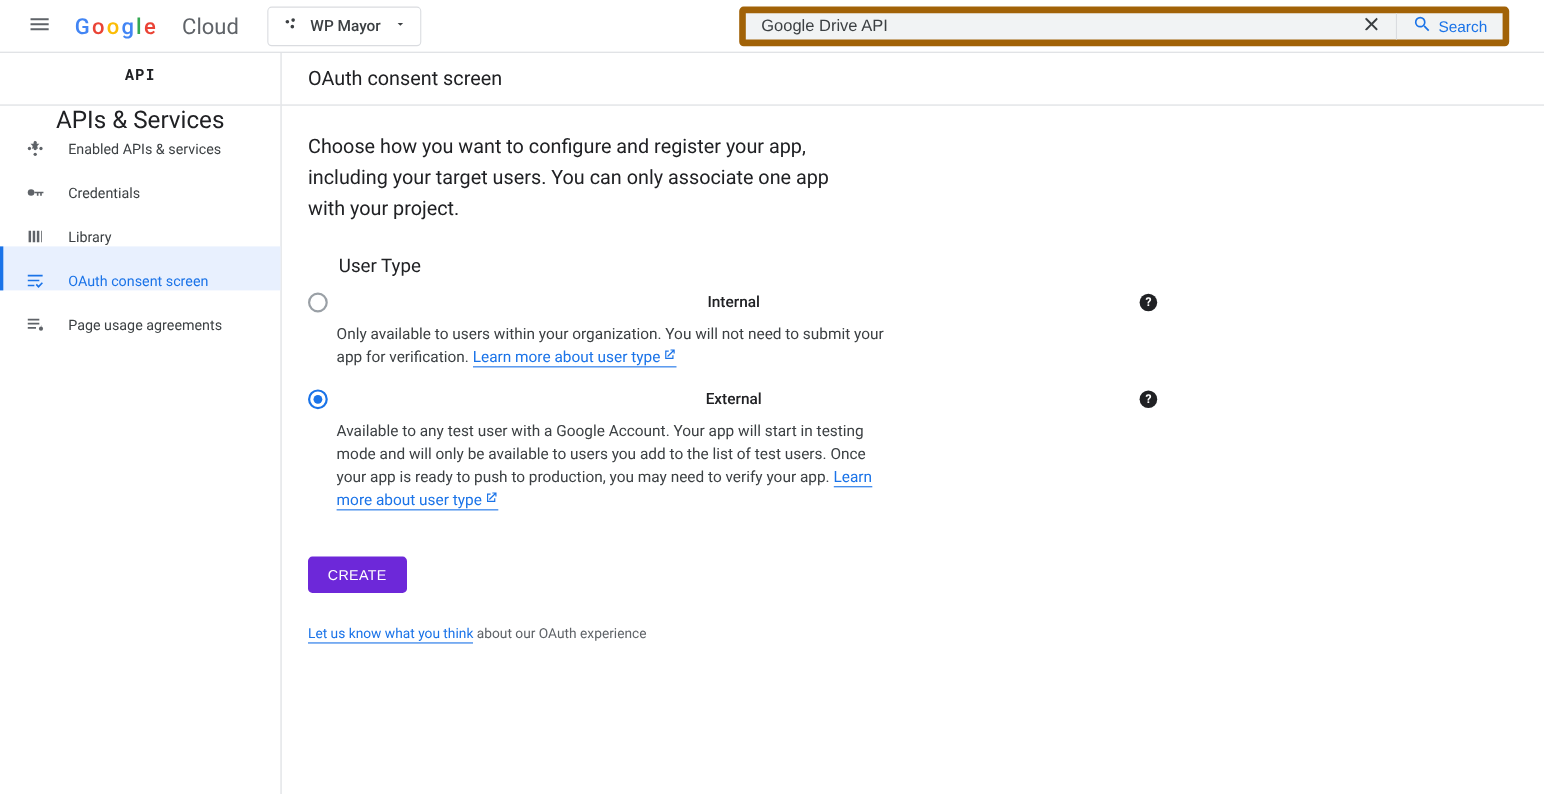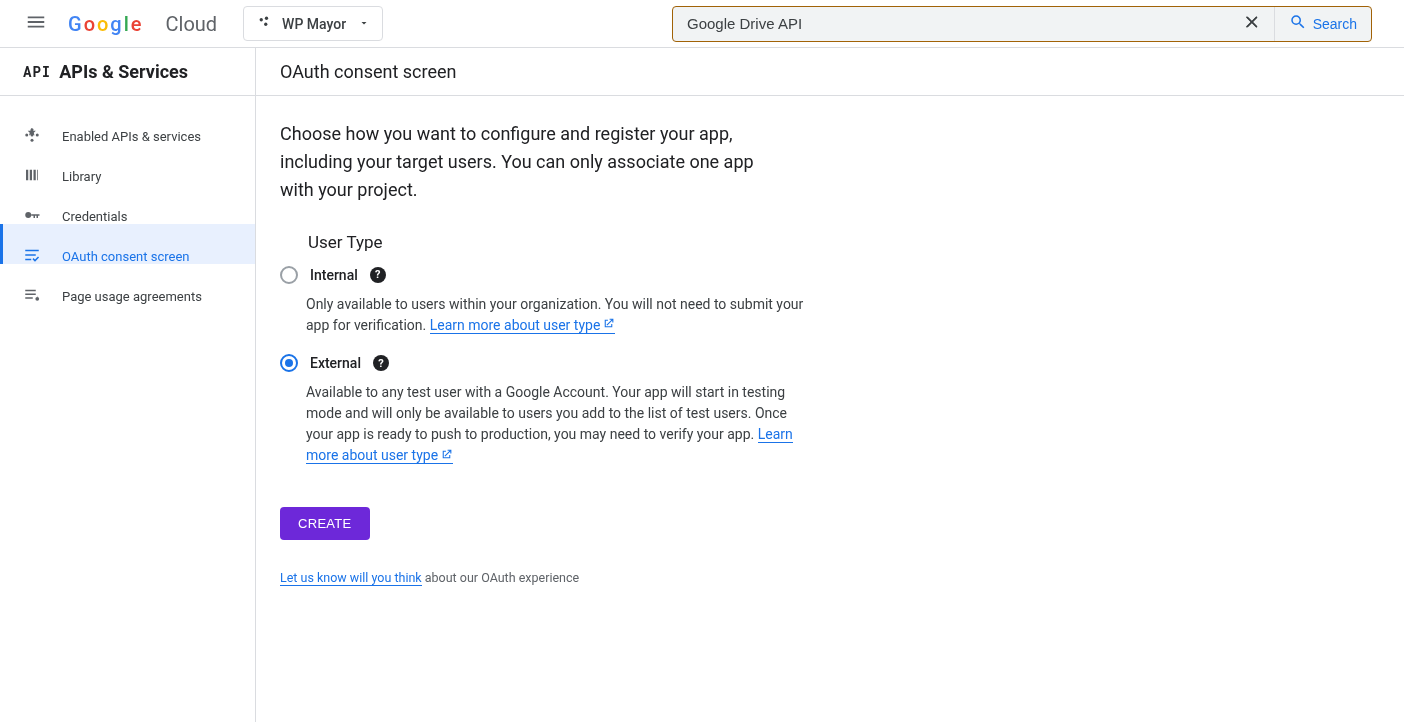--- a/index.html
+++ b/index.html
@@ -34,21 +34,21 @@
       font-size: 14px; font-weight: 500; color:#3c4043;
       margin-left: 14px;
     }
     .project-picker svg.dots { width:18px; height:18px;}
     .project-picker .chev { margin-left:4px;}
 
     .spacer { flex: 1; }
 
     .search-container {
       display:flex; align-items:center;
-      border:1px solid #a16207; border-radius:4px;
+      border:6px solid #a16207; border-radius:4px;
       width: 700px; height:36px; background:#f1f3f4;
       margin-right: 16px;
     }
     .search-input {
       flex:1; border:none; background:transparent; outline:none;
       font-size:15px; padding: 0 14px; color:#3c4043;
     }
     .search-clear {
       background:none;border:none;cursor:pointer;
       width:44px;height:100%;display:flex;align-items:center;justify-content:center;
@@ -62,29 +62,30 @@
     }
 
     .layout { display:flex; }
 
     .sidebar {
       width: 256px; border-right: 1px solid #dadce0;
       min-height: calc(100vh - 48px);
       padding-top:0;
     }
     .sidebar-header {
-      display:flex; align-items:center; gap:8px;
-      padding: 10px 23px; border-bottom: 1px solid #dadce0;
+      display:flex; align-items:center; gap:20px;
+      padding: 10px 6px; border-bottom: 1px solid #dadce0;
       height: 48px;
+      flex-direction: column;
     }
     .api-tag {
       font-family: "Roboto Mono", monospace;
       font-weight: 700; letter-spacing: 1px; font-size: 14px;
     }
-    .sidebar-title { font-size: 18px; font-weight:700;text-align:right;}
+    .sidebar-title { font-size: 22px; font-weight:400;text-align:right;}
     .nav-list { list-style:none; padding-top: 8px;}
     .nav-item {
       display:flex; align-items:flex-end; gap:20px;
       padding: 0 22px; height: 40px;
       font-size: 13px; color:#3c4043; cursor:pointer;
     }
     .nav-item.active {
       background:#e8f0fe; color:#1a73e8;
       position:relative;
     }
@@ -99,21 +100,21 @@
       height:48px; border-bottom: 1px solid #dadce0;
       display:flex; align-items:center; padding: 0 24px;
     }
     .main-title { font-size: 18px; font-weight:400;}
 
     .content { padding: 24px; max-width: 820px;}
     .intro { font-size:18px; line-height:1.55; max-width: 500px; margin-bottom:28px;}
     .section-title { font-size: 17px; font-weight:400; margin-bottom: 14px; margin-left: 28px;}
 
     .radio-block { margin-bottom: 18px;}
-    .radio-row { display:flex; align-items:center; gap:12px; margin-bottom:10px;}
+    .radio-row { display:flex; align-items:center; gap:12px; margin-bottom:10px;justify-content:space-between;}
     .radio {
       width:18px;height:18px;border:2px solid #9aa0a6;border-radius:50%;
       display:inline-flex;align-items:center;justify-content:center; cursor:pointer;
       flex-shrink:0;
     }
     .radio.checked{ border-color:#1a73e8;}
     .radio.checked::after{ content:"";width:8px;height:8px;background:#1a73e8;border-radius:50%;}
     .radio-label { font-size:14px; font-weight:500;}
     .help-icon {
       width:16px;height:16px;background:#202124;color:#fff;border-radius:50%;
@@ -217,33 +218,33 @@
               <circle cx="19" cy="12" r="2"></circle>
               <circle cx="12" cy="5" r="2"></circle>
               <circle cx="12" cy="19" r="2"></circle>
             </svg>
         </span>
         <span>Enabled APIs &amp; services</span>
       </li>
       <li class="nav-item">
         <span class="nav-icon">
           <svg width="18" height="18" viewBox="0 0 24 24" fill="currentColor">
-              <path d="M4 5h3v14H4zM9 5h3v14H9zM14 5h3v14h-3zM19 5h1v14h-1z"></path>
-            </svg>
-        </span>
-        <span>Library</span>
-      </li>
-      <li class="nav-item">
-        <span class="nav-icon">
-          <svg width="18" height="18" viewBox="0 0 24 24" fill="currentColor">
               <circle cx="7" cy="12" r="4"></circle>
               <path d="M11 11h11v2h-2v3h-2v-3h-2v3h-2v-3h-3z"></path>
             </svg>
         </span>
         <span>Credentials</span>
+      </li>
+      <li class="nav-item">
+        <span class="nav-icon">
+          <svg width="18" height="18" viewBox="0 0 24 24" fill="currentColor">
+              <path d="M4 5h3v14H4zM9 5h3v14H9zM14 5h3v14h-3zM19 5h1v14h-1z"></path>
+            </svg>
+        </span>
+        <span>Library</span>
       </li>
       <li class="nav-item active">
         <span class="nav-icon">
           <svg width="18" height="18" viewBox="0 0 24 24" fill="currentColor">
               <path d="M3 17h8v2H3zM3 11h14v2H3zM3 5h18v2H3z" transform="rotate(0)"></path>
               <path d="M14 16l2 2 4-4 1.4 1.4L16 21l-3.4-3.4z"></path>
             </svg>
         </span>
         <span>OAuth consent screen</span>
       </li>
@@ -294,17 +295,17 @@
         <p class="radio-desc">
           <span>Available to any test user with a Google Account. Your app will start in testing mode and will only be available to users you add to the list of test users. Once your app is ready to push to production, you may need to verify your app. </span><a class="link"><span>Learn more about user type</span><span class="ext-icon"><svg width="13" height="13" viewBox="0 0 24 24" fill="#1a73e8">
                   <path d="M14 3h7v7h-2V6.41l-9.29 9.3-1.42-1.42 9.3-9.29H14zM5 5h6v2H7v10h10v-4h2v6H5z"></path>
                 </svg></span></a>
         </p>
       </div>
 
       <button class="create-btn">CREATE</button>
 
       <p class="feedback">
-        <a class="link">Let us know will you think</a><span> about our OAuth experience</span>
+        <a class="link">Let us know what you think</a><span> about our OAuth experience</span>
       </p>
     </div>
   </main>
 </div>
 
 </body></html>

